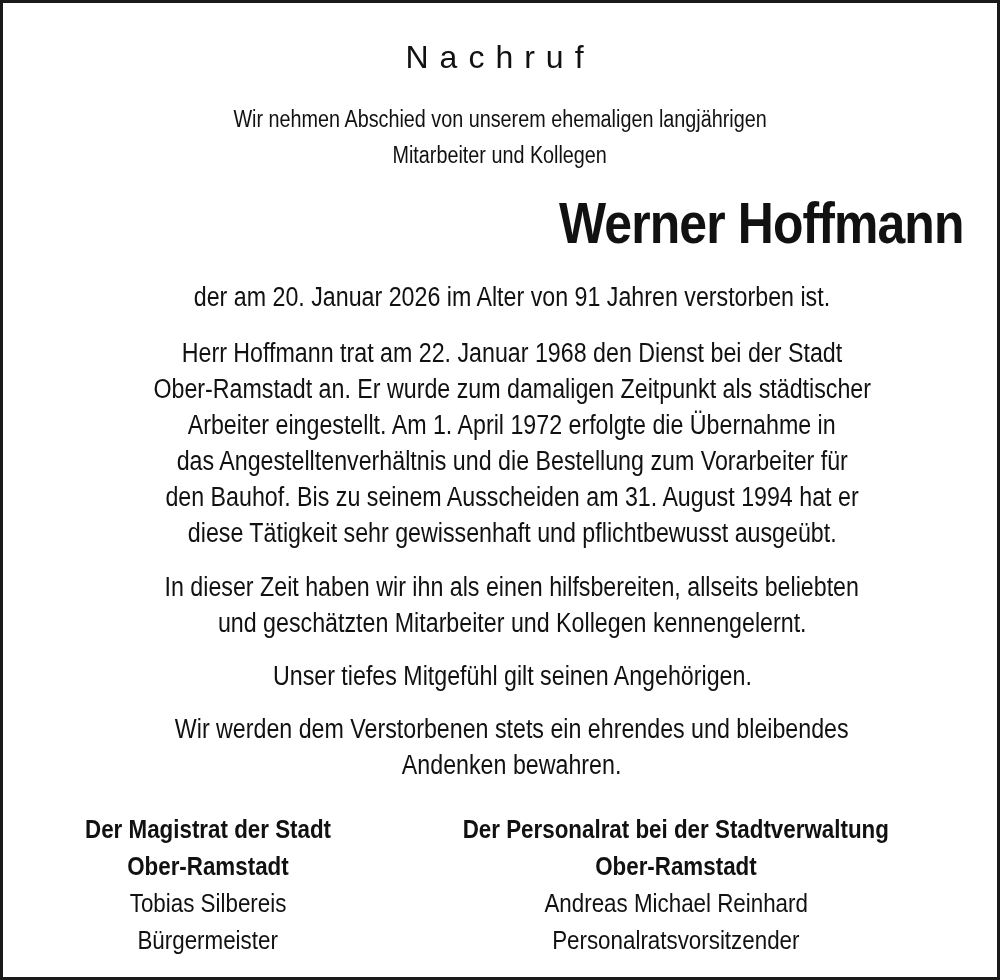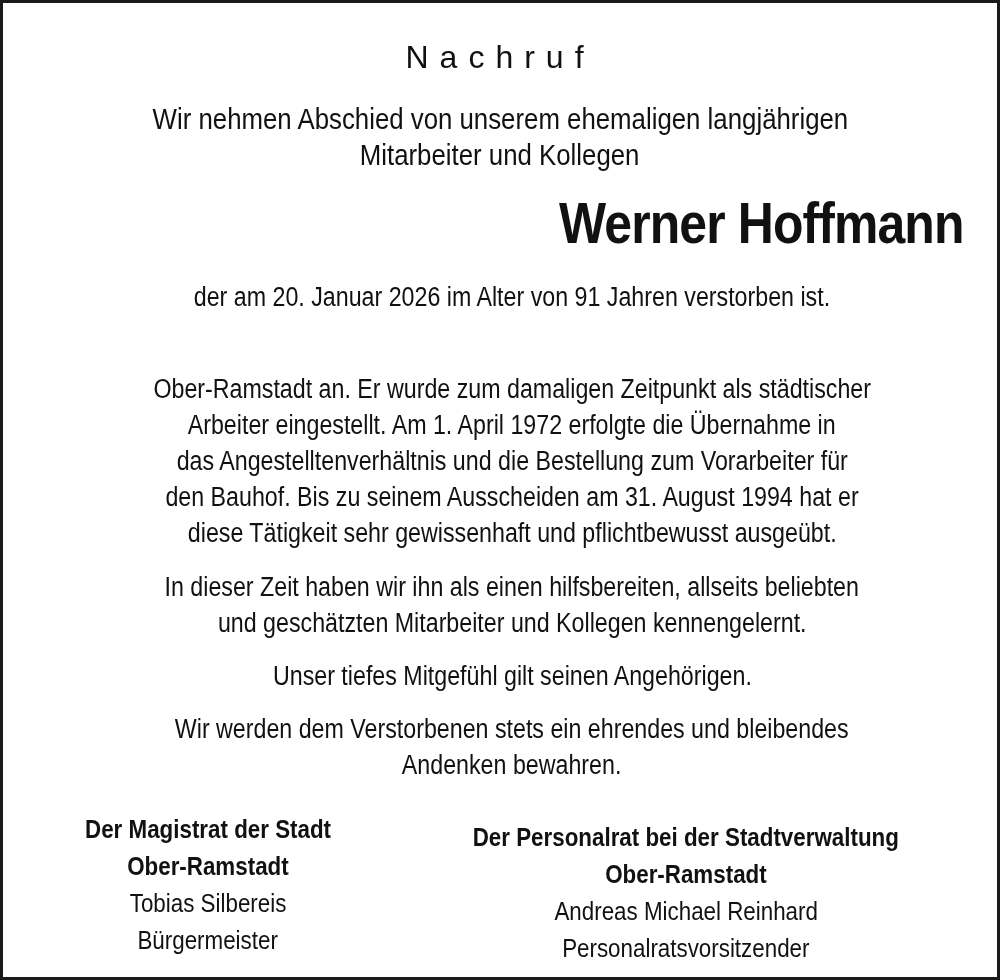--- a/index.html
+++ b/index.html
@@ -35,21 +35,21 @@
       transform: scaleX(0.86);
       transform-origin: center center;
     }
     .heading {
       top: 36px;
       font-size: 32px;
       letter-spacing: 11px;
       font-weight: normal;
     }
     .intro {
-      font-size: 30px;
+      font-size: 23px;
       line-height: 36px;
     }
     .name {
       top: 186px;
       font-size: 58px;
       font-weight: bold;
       letter-spacing: -1px;
       text-align: right;
     }
     .body-text {
@@ -66,21 +66,21 @@
     }
     .sig-col {
       position: absolute;
       top: 0;
       text-align: center;
       white-space: nowrap;
       font-size: 26px;
       line-height: 37px;
     }
     .sig-left { left: 42px; width: 326px; }
-    .sig-right { left: 408px; width: 550px; margin-top: 8px; }
+    .sig-right { left: 398px; width: 550px; }
     .sig-org { font-weight: bold; }
     .sig-col div { display: block; }
   </style>
 </head>
 <body>
 
 <div class="notice">
 
   <div class="line heading">
     <span>Nachruf</span>
@@ -94,20 +94,23 @@
   </div>
 
   <div class="line name">
     <span class="condensed">Werner Hoffmann</span>
   </div>
 
   <div class="line body-text" style="top:276px;">
     <span class="condensed">der am 20. Januar 2026 im Alter von 91 Jahren verstorben ist.</span>
   </div>
 
+  <div class="line body-text" style="top:332px;">
+    <span class="condensed">Herr Hoffmann trat am 22. Januar 1968 den Dienst bei der Stadt</span>
+  </div>
   <div class="line body-text" style="top:368px;">
     <span class="condensed">Ober-Ramstadt an. Er wurde zum damaligen Zeitpunkt als städtischer</span>
   </div>
   <div class="line body-text" style="top:404px;">
     <span class="condensed">Arbeiter eingestellt. Am 1. April 1972 erfolgte die Übernahme in</span>
   </div>
   <div class="line body-text" style="top:440px;">
     <span class="condensed">das Angestelltenverhältnis und die Bestellung zum Vorarbeiter für</span>
   </div>
   <div class="line body-text" style="top:476px;">

